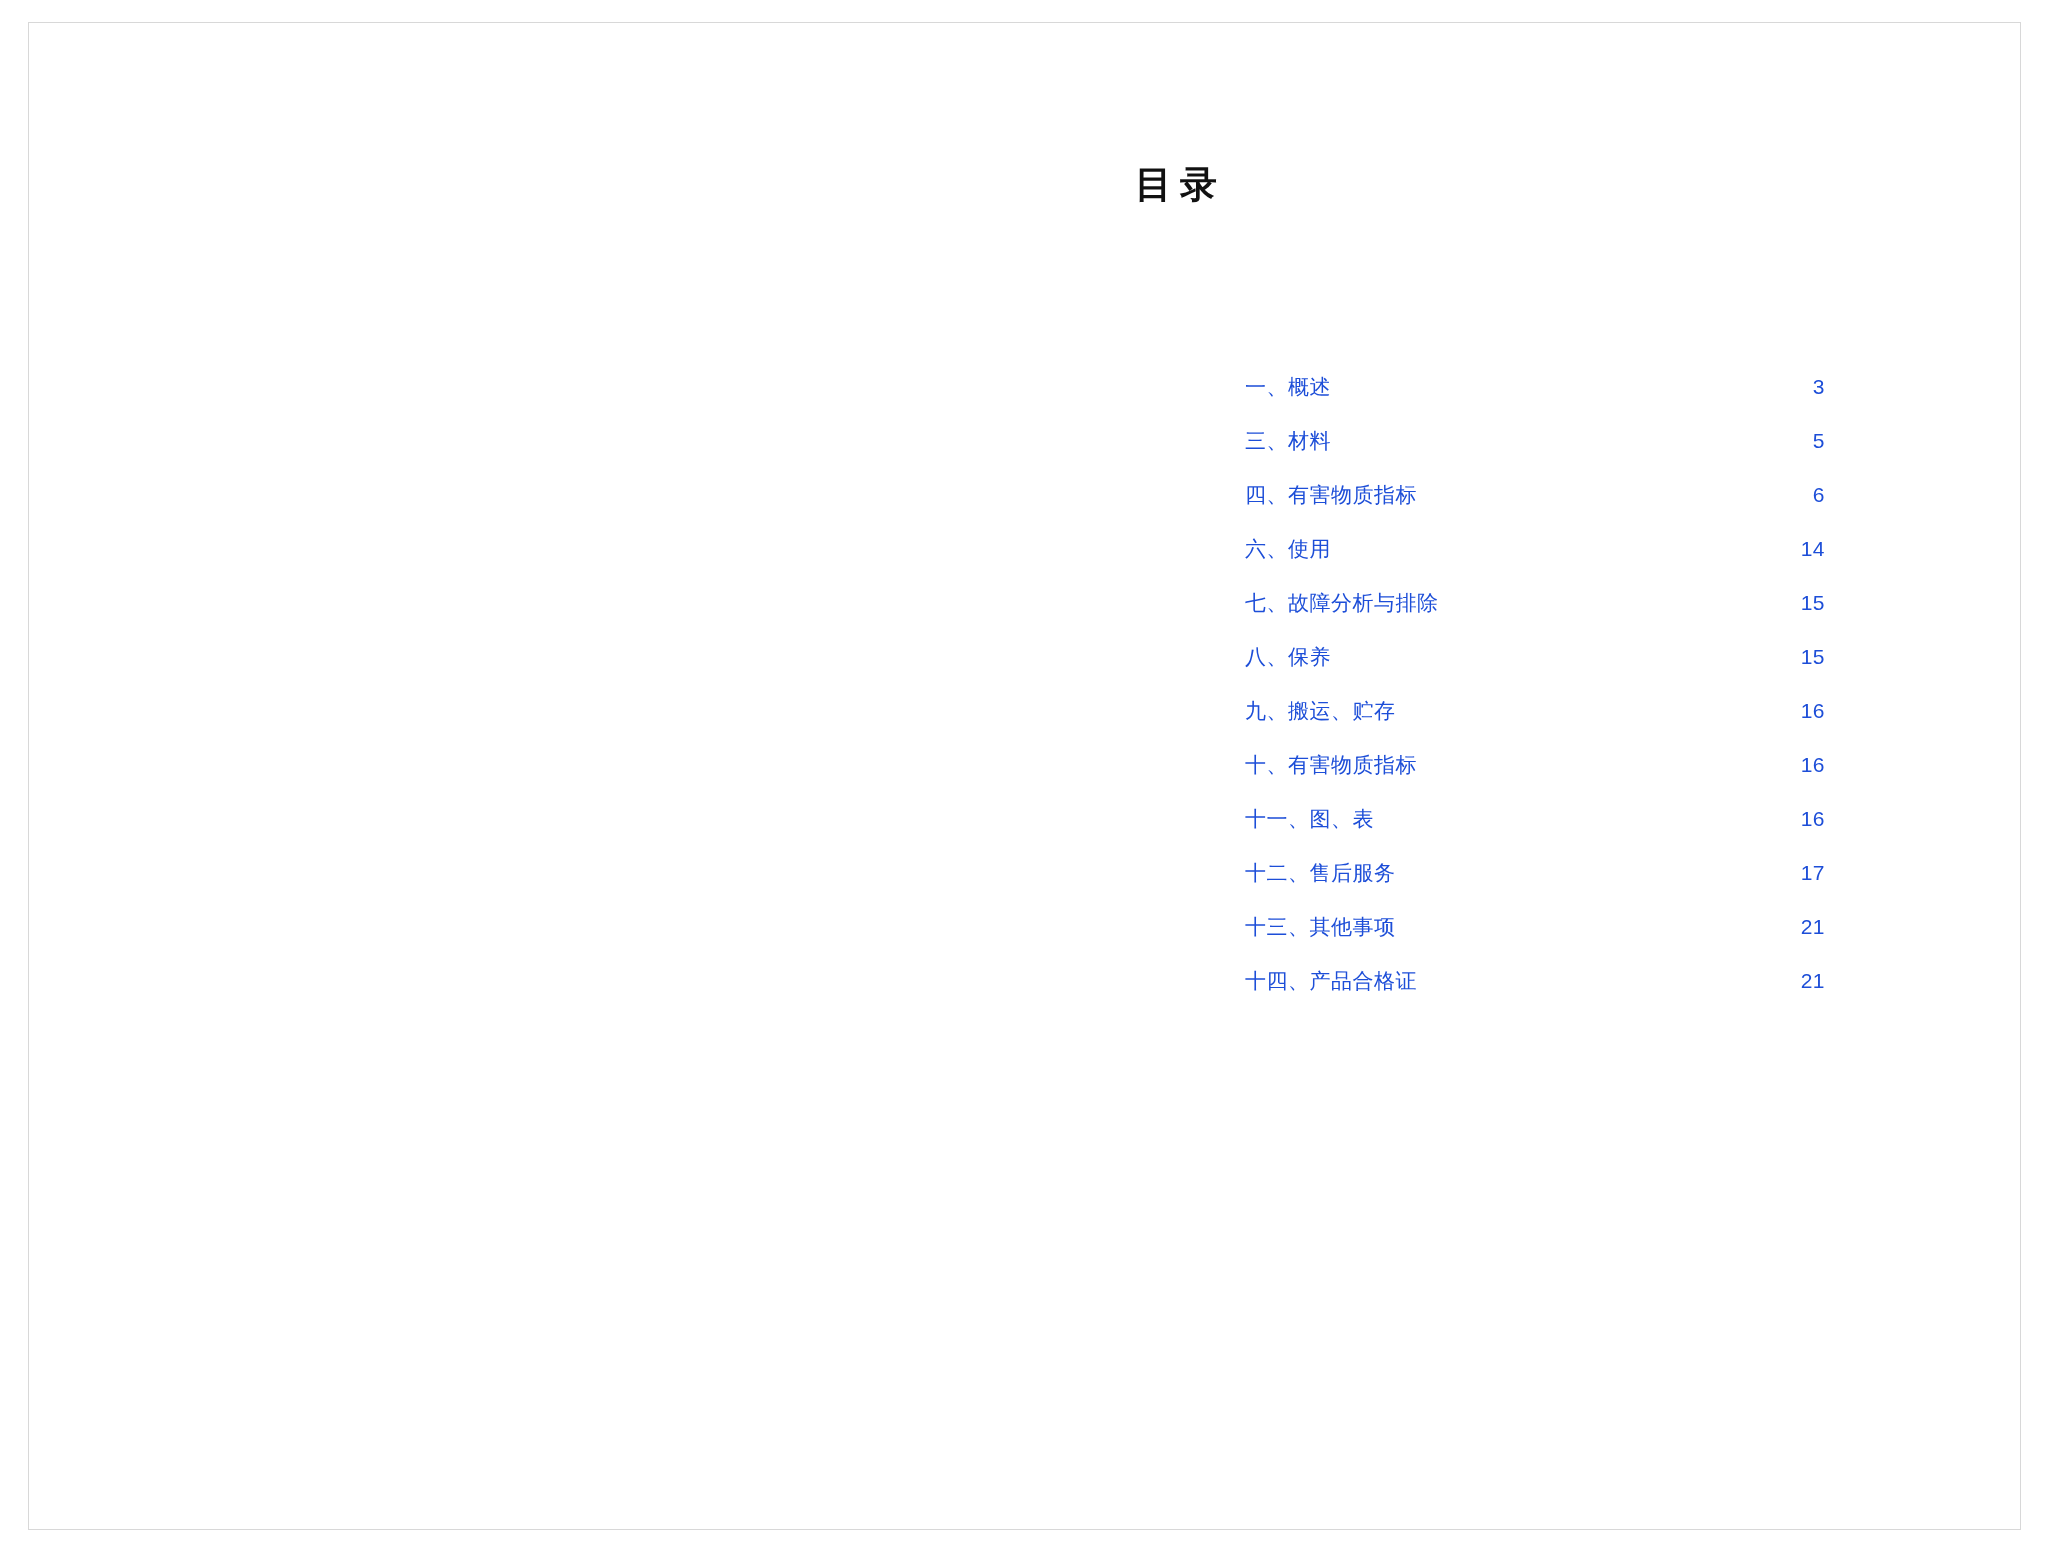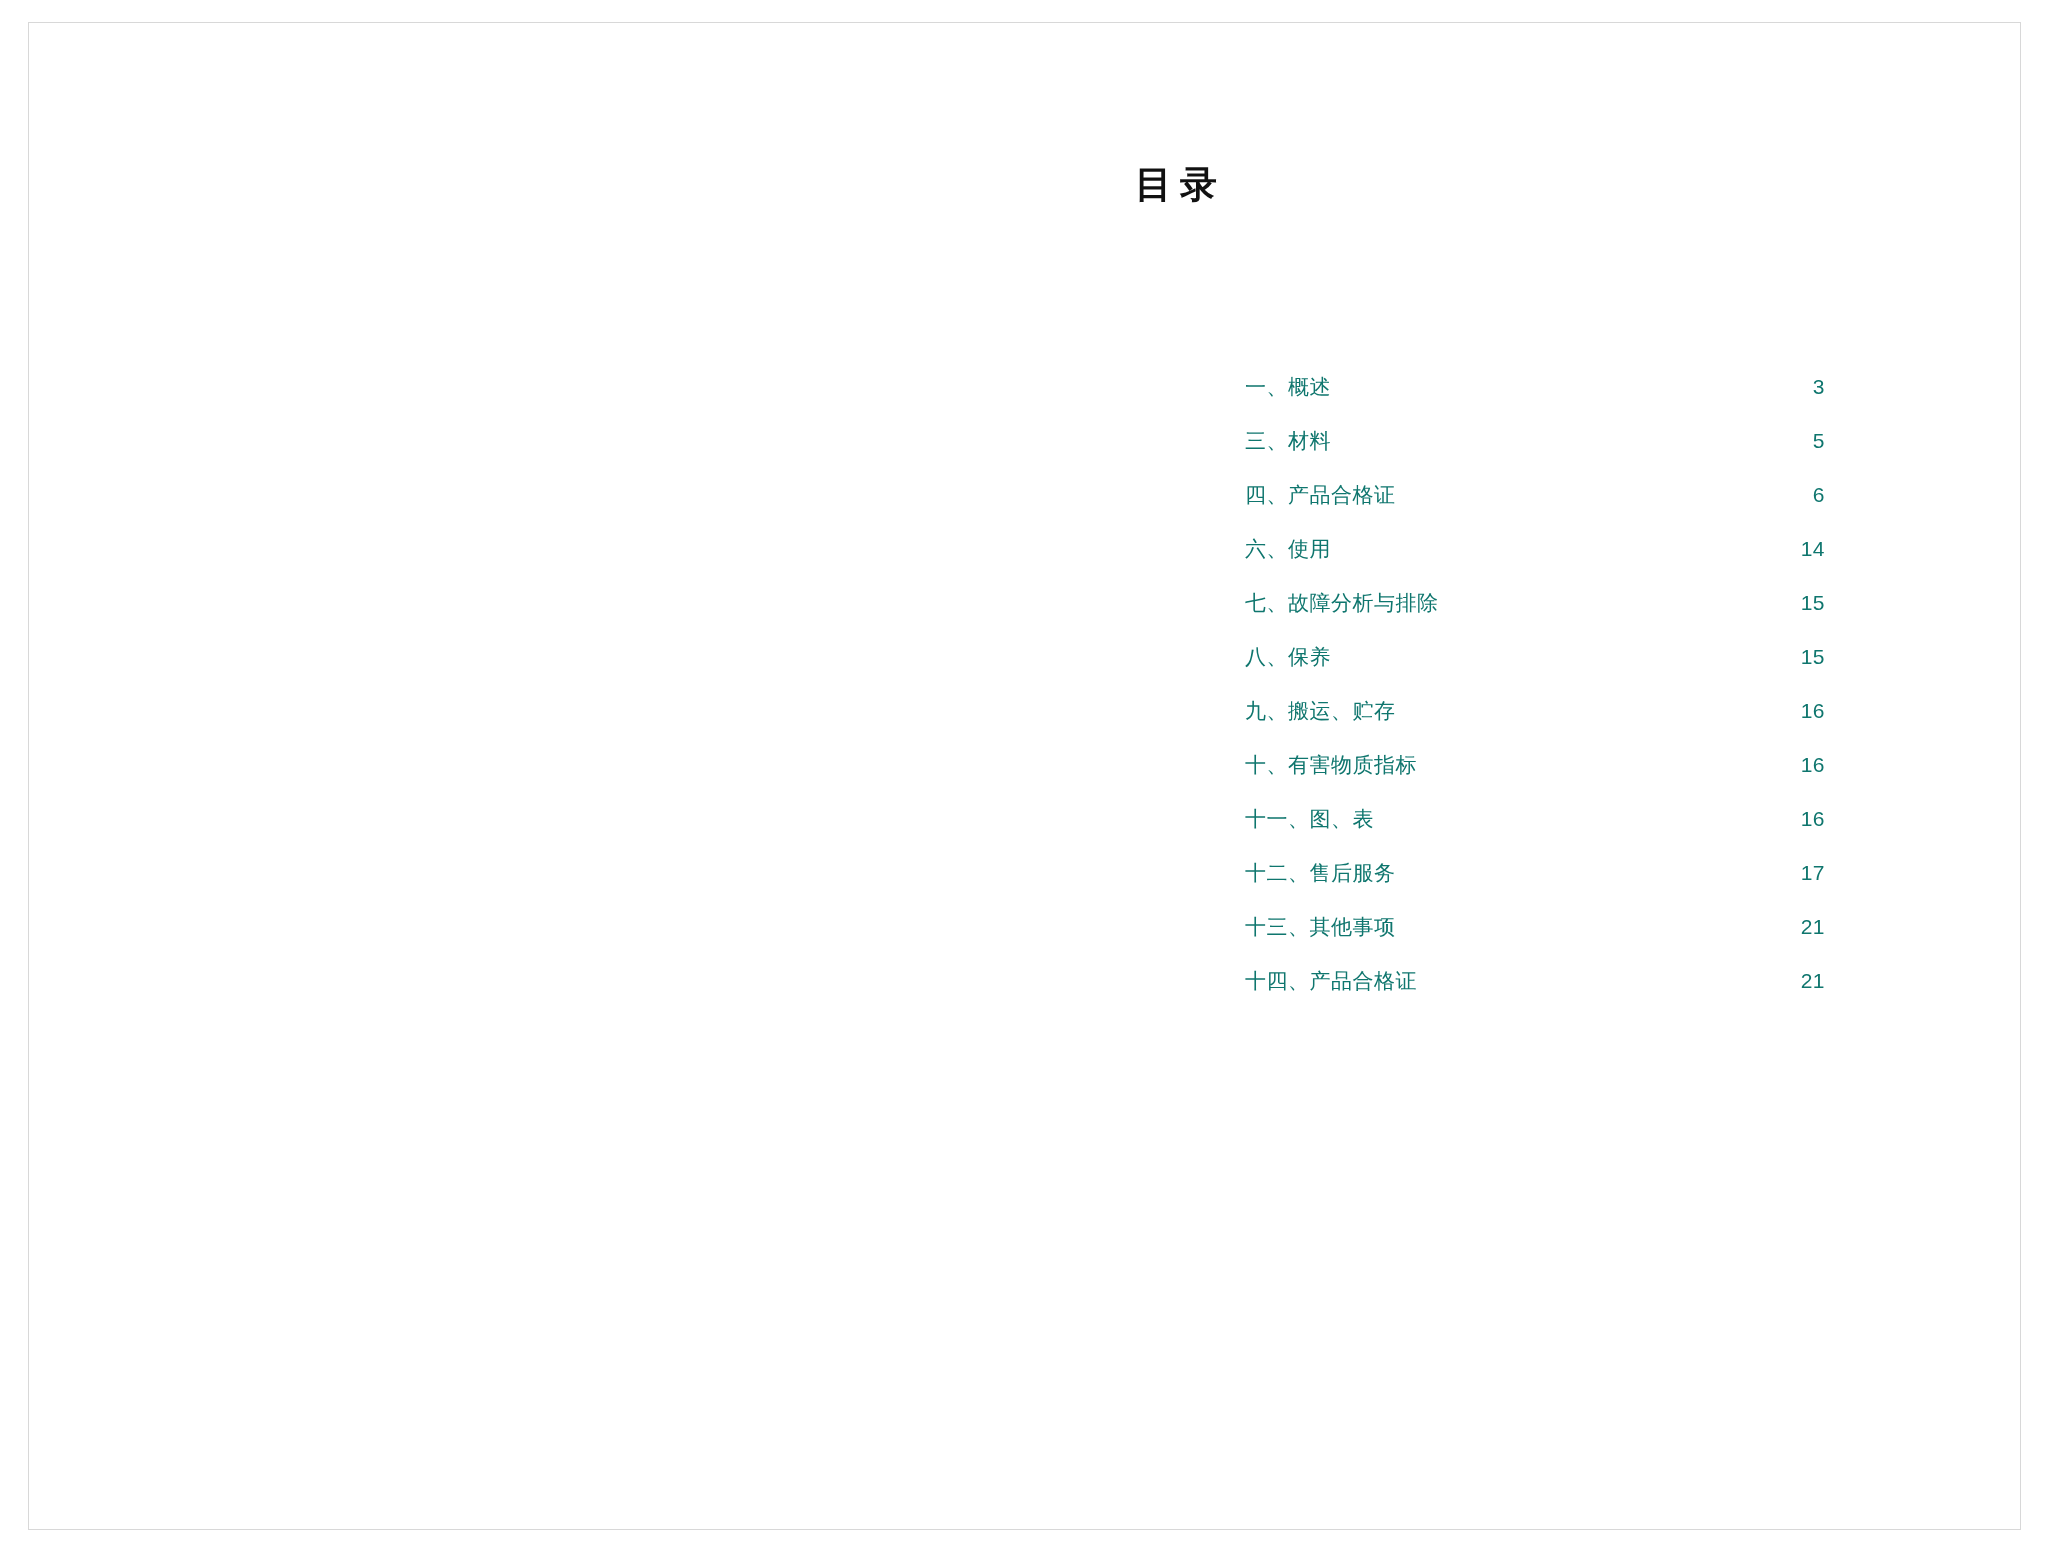--- a/index.html
+++ b/index.html
@@ -54,21 +54,21 @@
     top: 360px;
     width: 580px;
   }
   .toc-entry {
     display: flex;
     align-items: baseline;
     width: 100%;
     height: 54px;
     font-size: 21px;
     line-height: 54px;
-    color: #0f766e;
+    color: #1d4ed8;
     white-space: nowrap;
   }
   .toc-label {
     flex: 0 0 auto;
     letter-spacing: 0.5px;
   }
   .toc-dots {
     flex: 1 1 auto;
     overflow: hidden;
     margin: 0 1px;
@@ -110,21 +110,21 @@
     </div>
 
 
     <div class="toc-entry">
       <span class="toc-label">三、材料</span>
       <span class="toc-dots"></span>
       <span class="toc-page">5</span>
     </div>
 
     <div class="toc-entry">
-      <span class="toc-label">四、产品合格证</span>
+      <span class="toc-label">四、有害物质指标</span>
       <span class="toc-dots"></span>
       <span class="toc-page">6</span>
     </div>
 
 
     <div class="toc-entry">
       <span class="toc-label">六、使用</span>
       <span class="toc-dots"></span>
       <span class="toc-page">14</span>
     </div>

